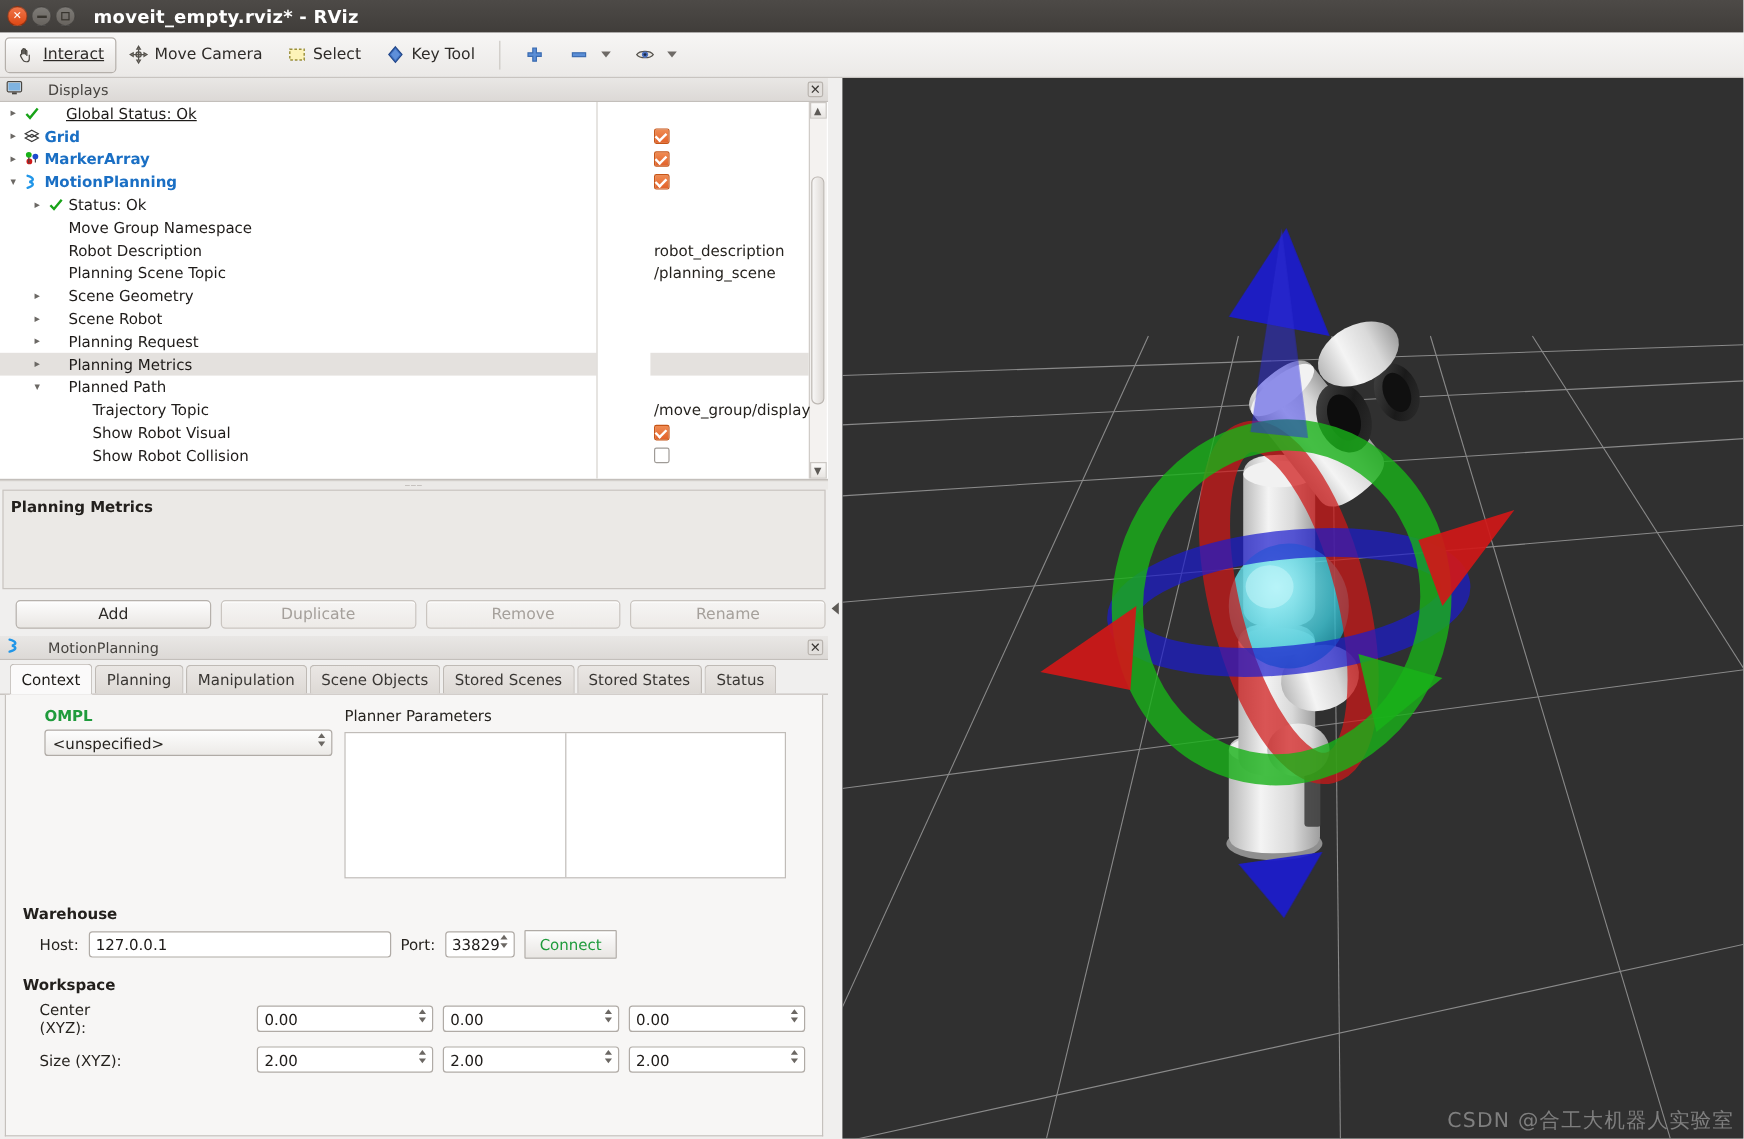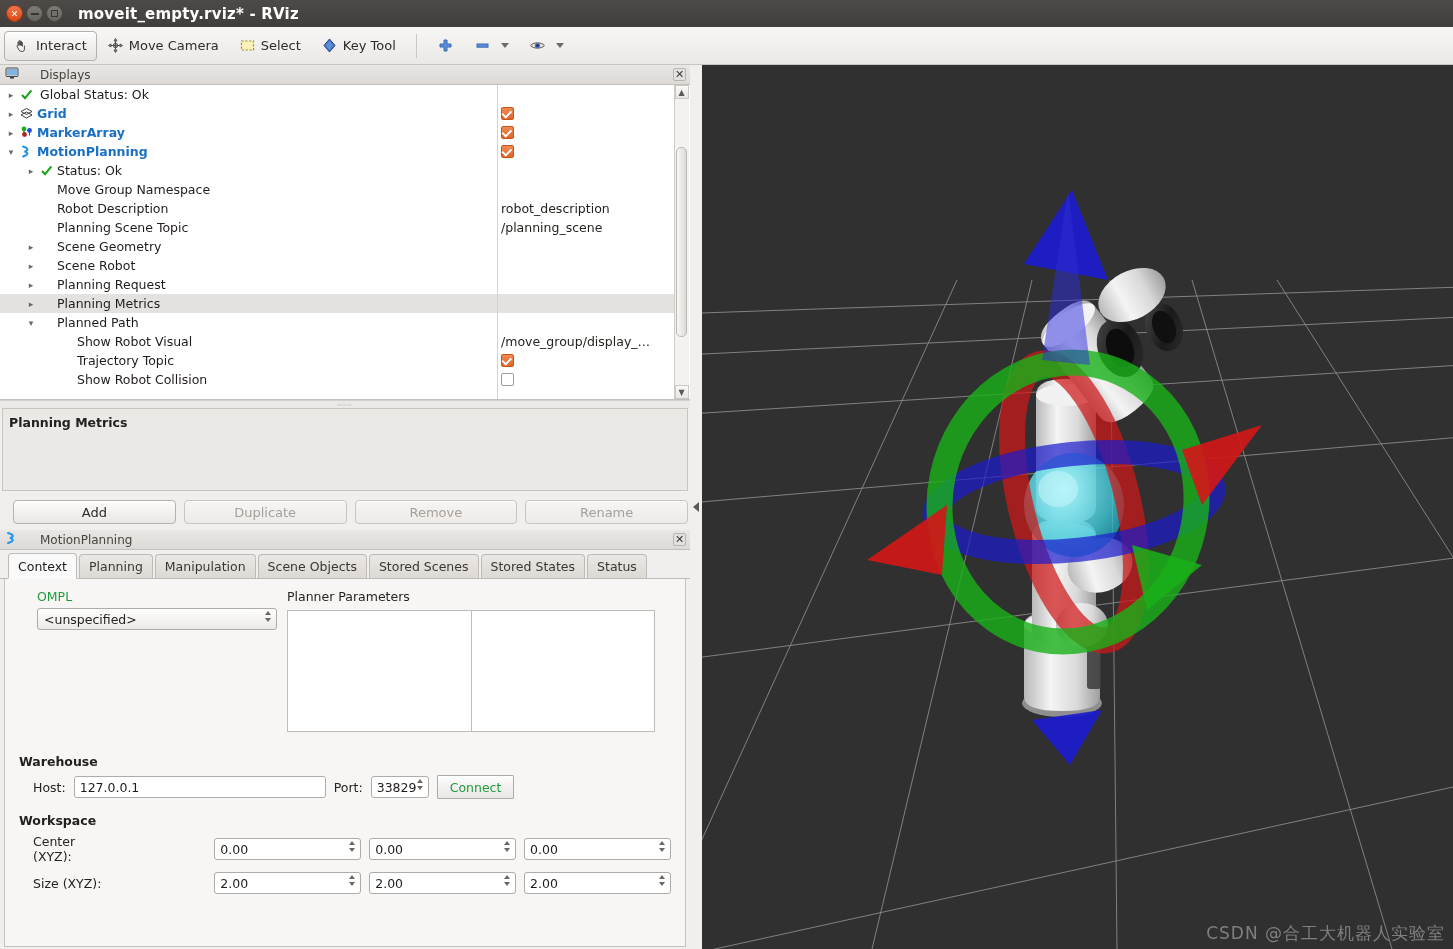--- a/index.html
+++ b/index.html
@@ -47,20 +47,21 @@
   .tbtn {
     display: flex; align-items: center; gap: 5px;
     height: 30px; padding: 0 9px;
     border: 1px solid transparent; border-radius: 4px;
     color: #2e2b28; font-size: 13px; white-space: nowrap;
   }
   .tbtn.active {
     background: linear-gradient(to bottom,#fdfdfd,#e6e3e0);
     border: 1px solid #b5b0ab;
     box-shadow: inset 0 1px 0 #fff;
+    text-decoration: underline;
   }
   .tb-sep { width:1px; height:24px; background:#cbc7c3; margin:0 10px; }
   .ico { width: 17px; height: 17px; display:inline-block; position: relative; }
   .tbtn svg, .ico svg { display:block; }
   .drop-arrow {
     width:0;height:0;border-left:4px solid transparent;border-right:4px solid transparent;
     border-top:5px solid #6e6a66; margin-left:5px;
   }
 
   
@@ -90,21 +91,21 @@
     color:#3b3835; font-size:11px; font-weight:bold;
     background:#e3e0dd; border:1px solid #b9b4af; border-radius:2px;
   }
 
   
   #displays-tree-wrap {
     height: 315px; background:#ffffff; display:flex;
     border-bottom:1px solid #c3bfbb; position:relative; overflow:hidden;
   }
   #tree-col { width: 497px; position:relative; }
-  #val-col  { width: 177px; border-left:1px solid #d6d2ce; position:relative; }
+  #val-col  { width: 177px; border-left:1px solid #d6d2ce; position:relative;padding-left:44px; }
   .trow {
     height: 19px; display:flex; align-items:center;
     font-size:12.5px; color:#1f1c1a; white-space:nowrap;
   }
   .trow.selected { background:#e4e1de; }
   .twist { width:14px; text-align:center; color:#6b6864; font-size:9px; flex:none; }
   .tlabel { }
   .tlabel.blue { color:#1a6fc4; font-weight:bold; }
   .ticon { width:16px; flex:none; display:flex; align-items:center; justify-content:center; }
   .vrow { height:19px; display:flex; align-items:center; padding-left:3px; font-size:12.5px; color:#26231f; white-space:nowrap; }
@@ -168,21 +169,21 @@
   }
   .tab.active {
     background:#fbfafa; color:#1d1a17; height:26px;
     border-bottom:1px solid #fbfafa; position:relative; top:1px;
   }
   #tabpage {
     flex:1; background:#f7f6f5; border:1px solid #c5c1bd; border-top:none;
     margin:0 4px 2px 4px; padding:10px 14px; position:relative;
   }
   .grp-title { font-weight:bold; font-size:12.5px; color:#23201d; margin-bottom:6px; }
-  .sub-green { color:#1f9b3c; font-weight:normal; font-size:12.5px; margin:0 0 4px 18px; }
+  .sub-green { color:#1f9b3c; font-weight:bold; font-size:12.5px; margin:0 0 4px 18px; }
   .combo {
     width:240px; height:22px; margin-left:18px;
     border:1px solid #b0aba6; border-radius:3px;
     background:linear-gradient(to bottom,#fdfdfd,#eceae7);
     display:flex; align-items:center; padding:0 6px;
     font-size:12.5px; color:#26231f; position:relative;text-align:center;
   }
   .spin-arrows { position:absolute; right:5px; top:2px; display:flex;flex-direction:column;gap:3px; }
   .spin-arrows i { width:0;height:0;border-left:3.5px solid transparent;border-right:3.5px solid transparent; display:block;}
   .spin-arrows i.up { border-bottom:4px solid #6b6763; }
@@ -333,21 +334,21 @@
 
     <div id="displays-tree-wrap">
       <div id="tree-col">
           <div class="trow" style="padding-left: 4px;">
             <span class="twist">▸</span>
             <span class="ticon">
               <svg width="13" height="13" viewBox="0 0 13 13">
                 <path d="M2 7 L5 10.2 L11.4 2.4" fill="none" stroke="#18a318" stroke-width="2"></path>
               </svg>
             </span>
-            <span class="tlabel" style="margin-left: 6px;">Global Status: Ok</span>
+            <span class="tlabel" style="margin-left: 21px; text-decoration: underline;">Global Status: Ok</span>
           </div>
           <div class="trow" style="padding-left: 4px;">
             <span class="twist">▸</span>
             <span class="ticon">
               <svg width="13" height="13" viewBox="0 0 13 13">
                 <g fill="none" stroke="#3c3c3c" stroke-width="1">
                   <path d="M6.5 1.5 L12 4.5 L6.5 7.5 L1 4.5 Z"></path>
                   <path d="M6.5 5 L12 8 L6.5 11 L1 8 Z"></path>
                 </g>
               </svg>
@@ -420,26 +421,26 @@
             <span class="tlabel" style="margin-left: 3px;">Planning Metrics</span>
           </div>
           <div class="trow" style="padding-left: 24px;">
             <span class="twist">▾</span>
             <span class="ticon"></span>
             <span class="tlabel" style="margin-left: 3px;">Planned Path</span>
           </div>
           <div class="trow" style="padding-left: 44px;">
             <span class="twist"></span>
             <span class="ticon"></span>
-            <span class="tlabel" style="margin-left: 3px;">Show Robot Visual</span>
+            <span class="tlabel" style="margin-left: 3px;">Trajectory Topic</span>
           </div>
           <div class="trow" style="padding-left: 44px;">
             <span class="twist"></span>
             <span class="ticon"></span>
-            <span class="tlabel" style="margin-left: 3px;">Trajectory Topic</span>
+            <span class="tlabel" style="margin-left: 3px;">Show Robot Visual</span>
           </div>
           <div class="trow" style="padding-left: 44px;">
             <span class="twist"></span>
             <span class="ticon"></span>
             <span class="tlabel" style="margin-left: 3px;">Show Robot Collision</span>
           </div>
         </div>
       <div id="val-col">
           <div class="vrow"></div>
           <div class="vrow">

